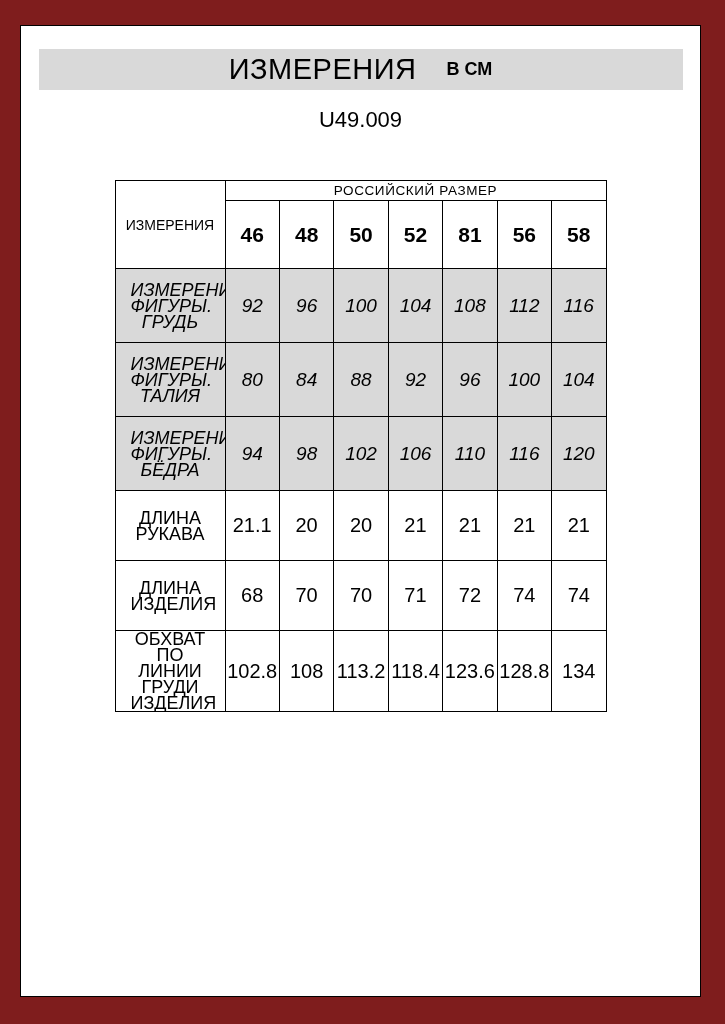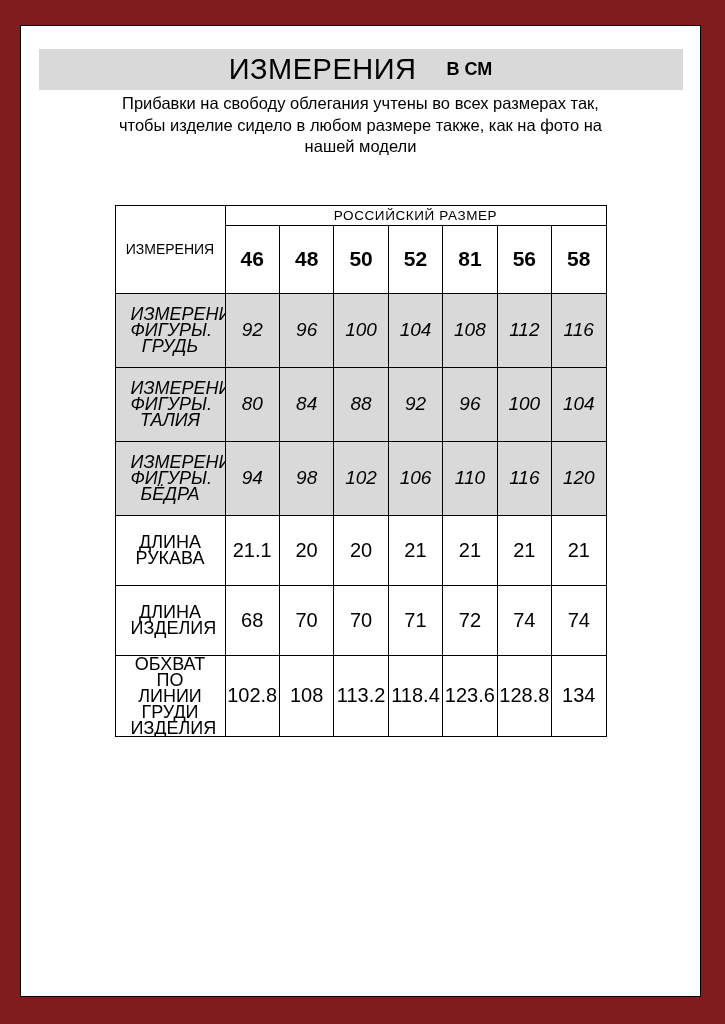--- a/index.html
+++ b/index.html
@@ -76,22 +76,22 @@
 <body>
 
 <div class="page">
   <div class="frame">
 
     <div class="title-bar">
       <span class="title-reg">ИЗМЕРЕНИЯ</span>
       <span class="title-units">В СМ</span>
     </div>
 
+    <div class="article">U49.009</div>
 
-    <p class="desc">Прибавки на свободу облегания учтены во всех размерах так, чтобы изделие сидело в любом размере также, как на фото на нашей модели</p>
 
     <table class="size-table">
       <tbody>
         <tr>
           <td class="corner" rowspan="2">ИЗМЕРЕНИЯ</td>
           <td class="span-head" colspan="7">РОССИЙСКИЙ РАЗМЕР</td>
         </tr>
         <tr class="sizes-row">
           <td>46</td>
           <td>48</td>

